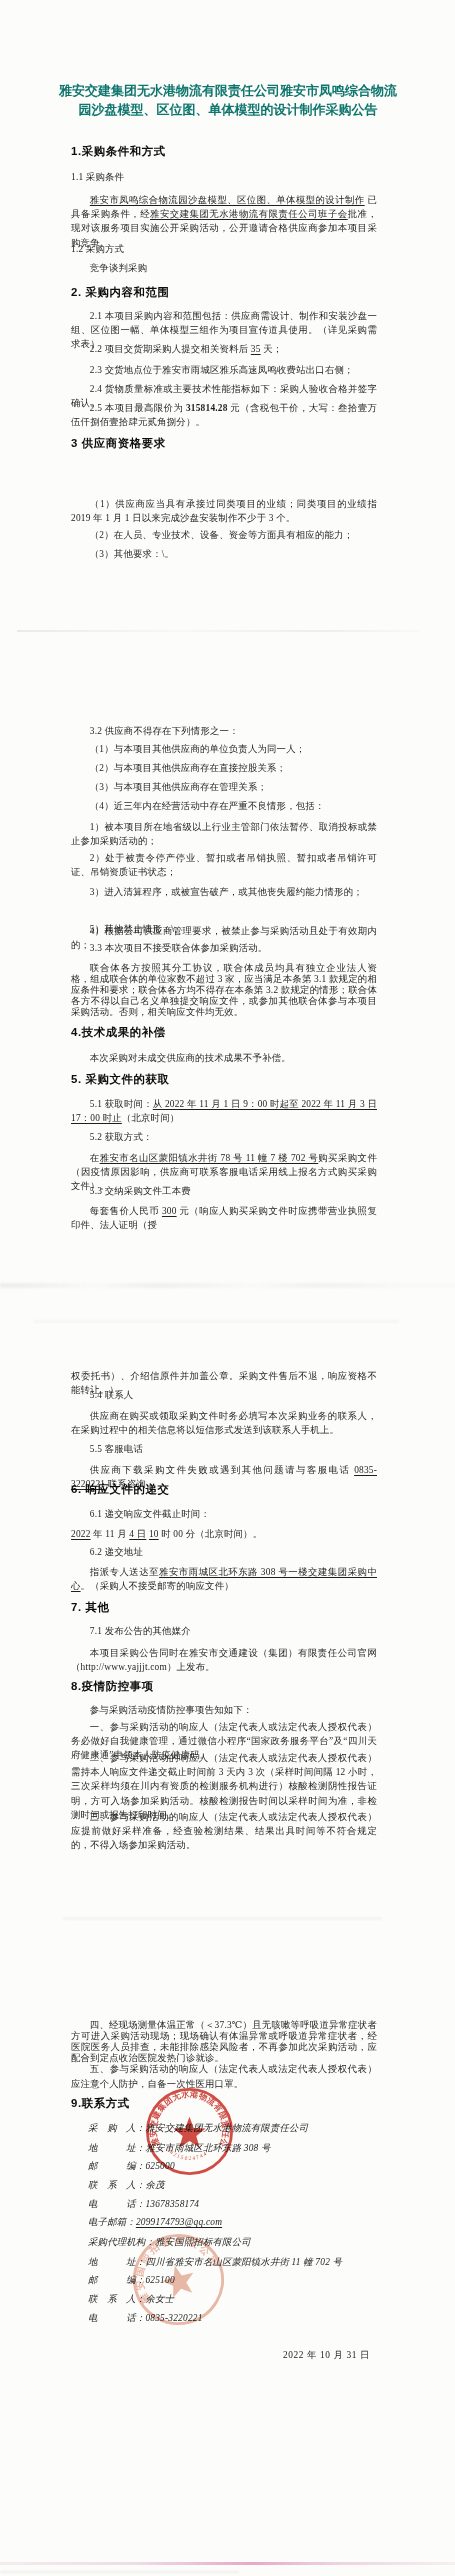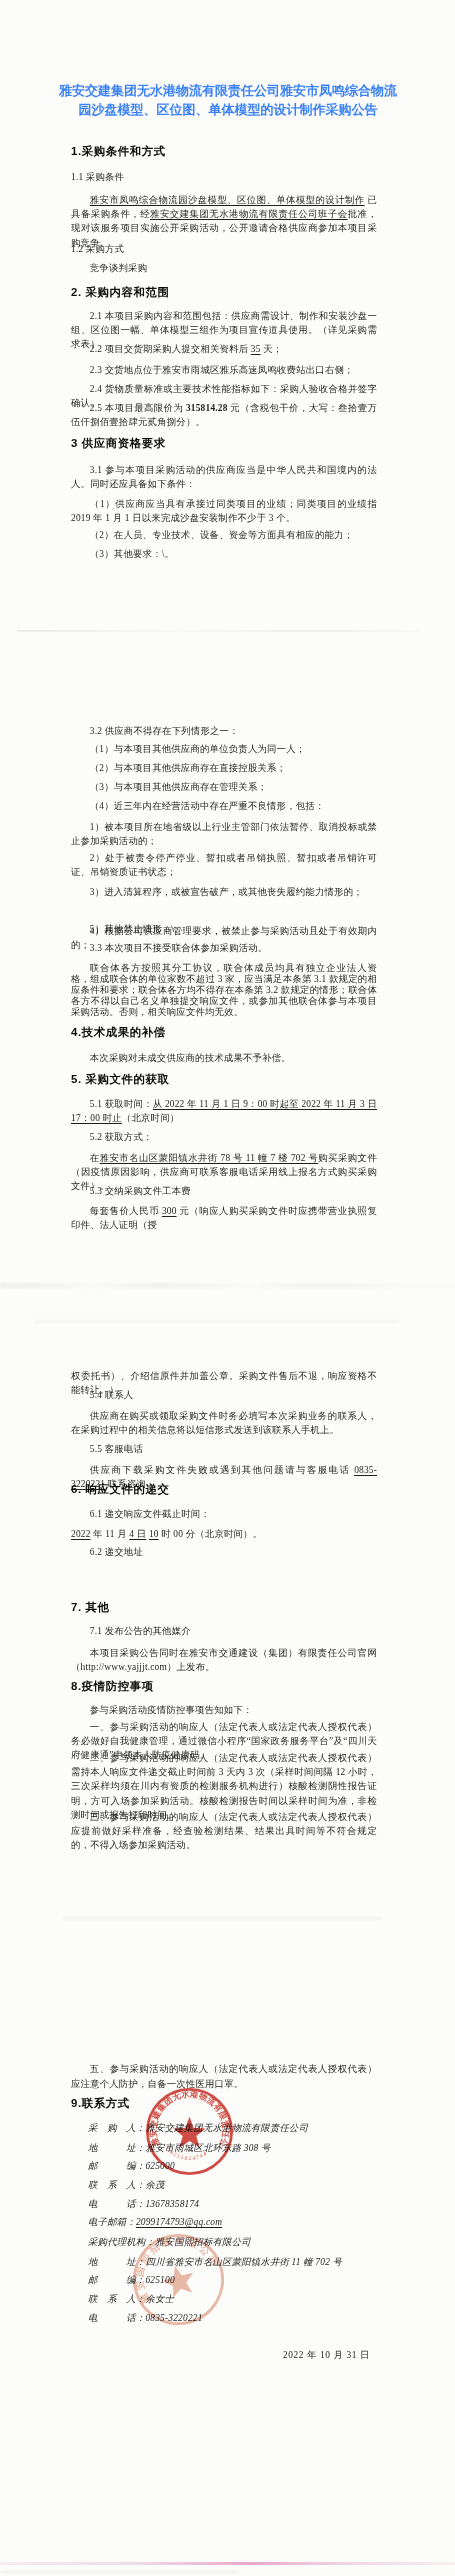--- a/index.html
+++ b/index.html
@@ -4,21 +4,21 @@
 <style>
   html,body{margin:0;padding:0;background:#e8e8e8;}
   .page{
     position:relative;width:456px;height:2576px;margin:0 auto;
     background:#fcfcfa;overflow:hidden;
     font-family:"Liberation Serif","DejaVu Serif",serif;color:#222;
   }
   .title{
     position:absolute;left:57px;width:342px;text-align:center;
     font-family:"Liberation Sans","DejaVu Sans",sans-serif;
-    font-weight:700;font-size:13px;line-height:19px;color:#3b82f6;
+    font-weight:700;font-size:13px;line-height:19px;color:#0f766e;
   }
   .hd{
     position:absolute;left:71px;width:306px;
     font-family:Liberation Sans, sans-serif;
     font-weight:700;font-size:11.4px;color:#0d0d0d;letter-spacing:0.6px;
   }
   .blk{
     position:absolute;left:71px;width:306px;
     font-size:9.4px;line-height:14.2px;text-align:justify;color:#1f1f1f;
     letter-spacing:0.2px;
@@ -47,21 +47,20 @@
   <div class="blk ind" style="top:261px">竞争谈判采购</div>
 
   <div class="hd" style="top:285px">2. 采购内容和范围</div>
   <div class="blk ind" style="top:309px">2.1 本项目采购内容和范围包括：供应商需设计、制作和安装沙盘一组、区位图一幅、单体模型三组作为项目宣传道具使用。（详见采购需求表）</div>
   <div class="blk ind" style="top:342px"><span>2.2 项目交货期采购人提交相关资料后 </span><span class="ul">35</span><span> 天；</span></div>
   <div class="blk ind" style="top:363px">2.3 交货地点位于雅安市雨城区雅乐高速凤鸣收费站出口右侧；</div>
   <div class="blk ind" style="top:382px">2.4 货物质量标准或主要技术性能指标如下：采购人验收合格并签字确认。</div>
   <div class="blk ind" style="top:401px"><span>2.5 本项目最高限价为 </span><span class="bold">315814.28</span><span> 元（含税包干价，大写：叁拾壹万伍仟捌佰壹拾肆元贰角捌分）。</span></div>
 
   <div class="hd" style="top:436px">3  供应商资格要求</div>
-  <div class="blk ind" style="top:463px">3.1 参与本项目采购活动的供应商应当是中华人民共和国境内的法人。同时还应具备如下条件：</div>
   <div class="blk ind" style="top:497px">（1）供应商应当具有承接过同类项目的业绩；同类项目的业绩指 2019 年 1 月 1 日以来完成沙盘安装制作不少于 3 个。</div>
   <div class="blk ind" style="top:528px">（2）在人员、专业技术、设备、资金等方面具有相应的能力；</div>
   <div class="blk ind" style="top:547px">（3）其他要求：\。</div>
 
   <div class="blk ind" style="top:724px">3.2 供应商不得存在下列情形之一：</div>
   <div class="blk ind" style="top:742px">（1）与本项目其他供应商的单位负责人为同一人；</div>
   <div class="blk ind" style="top:761px">（2）与本项目其他供应商存在直接控股关系；</div>
   <div class="blk ind" style="top:780px">（3）与本项目其他供应商存在管理关系；</div>
   <div class="blk ind" style="top:799px">（4）近三年内在经营活动中存在严重不良情形，包括：</div>
   <div class="blk ind" style="top:820px">1）被本项目所在地省级以上行业主管部门依法暂停、取消投标或禁止参加采购活动的；</div>
@@ -84,30 +83,32 @@
   <div class="blk" style="top:1369px">权委托书）、介绍信原件并加盖公章。采购文件售后不退，响应资格不能转让。）</div>
   <div class="blk ind" style="top:1388px">5.4 联系人</div>
   <div class="blk ind" style="top:1409px">供应商在购买或领取采购文件时务必填写本次采购业务的联系人，在采购过程中的相关信息将以短信形式发送到该联系人手机上。</div>
   <div class="blk ind" style="top:1442px">5.5 客服电话</div>
   <div class="blk ind" style="top:1463px"><span>供应商下载采购文件失败或遇到其他问题请与客服电话 </span><span class="ul">0835-3220221</span><span> 联系咨询。</span></div>
 
   <div class="hd" style="top:1482px">6. 响应文件的递交</div>
   <div class="blk ind" style="top:1507px">6.1 递交响应文件截止时间：</div>
   <div class="blk" style="top:1527px"><span class="ul">2022</span><span> 年 11 月 </span><span class="ul">4 日</span><span> </span><span class="ul">10</span><span> 时 00 分（北京时间）。</span></div>
   <div class="blk ind" style="top:1545px">6.2 递交地址</div>
+  <div class="blk ind" style="top:1565px"><span>指派专人送达至</span><span class="ul">雅安市雨城区北环东路 308 号一楼交建集团采购中心</span><span>。（采购人不接受邮寄的响应文件）</span></div>
 
   <div class="hd" style="top:1600px">7. 其他</div>
   <div class="blk ind" style="top:1624px">7.1 发布公告的其他媒介</div>
   <div class="blk ind" style="top:1646px">本项目采购公告同时在雅安市交通建设（集团）有限责任公司官网（http://www.yajjjt.com）上发布。</div>
 
   <div class="hd" style="top:1679px">8.疫情防控事项</div>
   <div class="blk ind" style="top:1703px">参与采购活动疫情防控事项告知如下：</div>
   <div class="blk ind" style="top:1720px">一、参与采购活动的响应人（法定代表人或法定代表人授权代表）务必做好自我健康管理，通过微信小程序“国家政务服务平台”及“四川天府健康通”申领本人防疫健康码。</div>
   <div class="blk ind" style="top:1751px">二、参与采购活动的响应人（法定代表人或法定代表人授权代表）需持本人响应文件递交截止时间前 3 天内 3 次（采样时间间隔 12 小时，三次采样均须在川内有资质的检测服务机构进行）核酸检测阴性报告证明，方可入场参加采购活动。核酸检测报告时间以采样时间为准，非检测时间或报告打印时间。</div>
   <div class="blk ind" style="top:1810px">三、参与采购活动的响应人（法定代表人或法定代表人授权代表）应提前做好采样准备，经查验检测结果、结果出具时间等不符合规定的，不得入场参加采购活动。</div>
+  <div class="blk ind lh22" style="top:2020px">四、经现场测量体温正常（＜37.3℃）且无咳嗽等呼吸道异常症状者方可进入采购活动现场；现场确认有体温异常或呼吸道异常症状者，经医院医务人员排查，未能排除感染风险者，不再参加此次采购活动，应配合到定点收治医院发热门诊就诊。</div>
   <div class="blk ind lh26" style="top:2062px">五、参与采购活动的响应人（法定代表人或法定代表人授权代表）应注意个人防护，自备一次性医用口罩。</div>
 
   <div class="hd" style="top:2096px">9.联系方式</div>
   <div class="cline" style="top:2121px"><span>采　购　人：</span><span>雅安交建集团无水港物流有限责任公司</span></div>
   <div class="cline" style="top:2141px"><span>地　　　址：</span><span>雅安市雨城区北环东路 308 号</span></div>
   <div class="cline" style="top:2159px"><span>邮　　　编：</span><span>625000</span></div>
   <div class="cline" style="top:2178px"><span>联　系　人：</span><span>余茂</span></div>
   <div class="cline" style="top:2197px"><span>电　　　话：</span><span>13678358174</span></div>
   <div class="cline" style="top:2215px"><span>电子邮箱：</span><span class="ul">2099174793@qq.com</span></div>
   <div class="cline" style="top:2235px"><span>采购代理机构：</span><span>雅安国熙招标有限公司</span></div>

